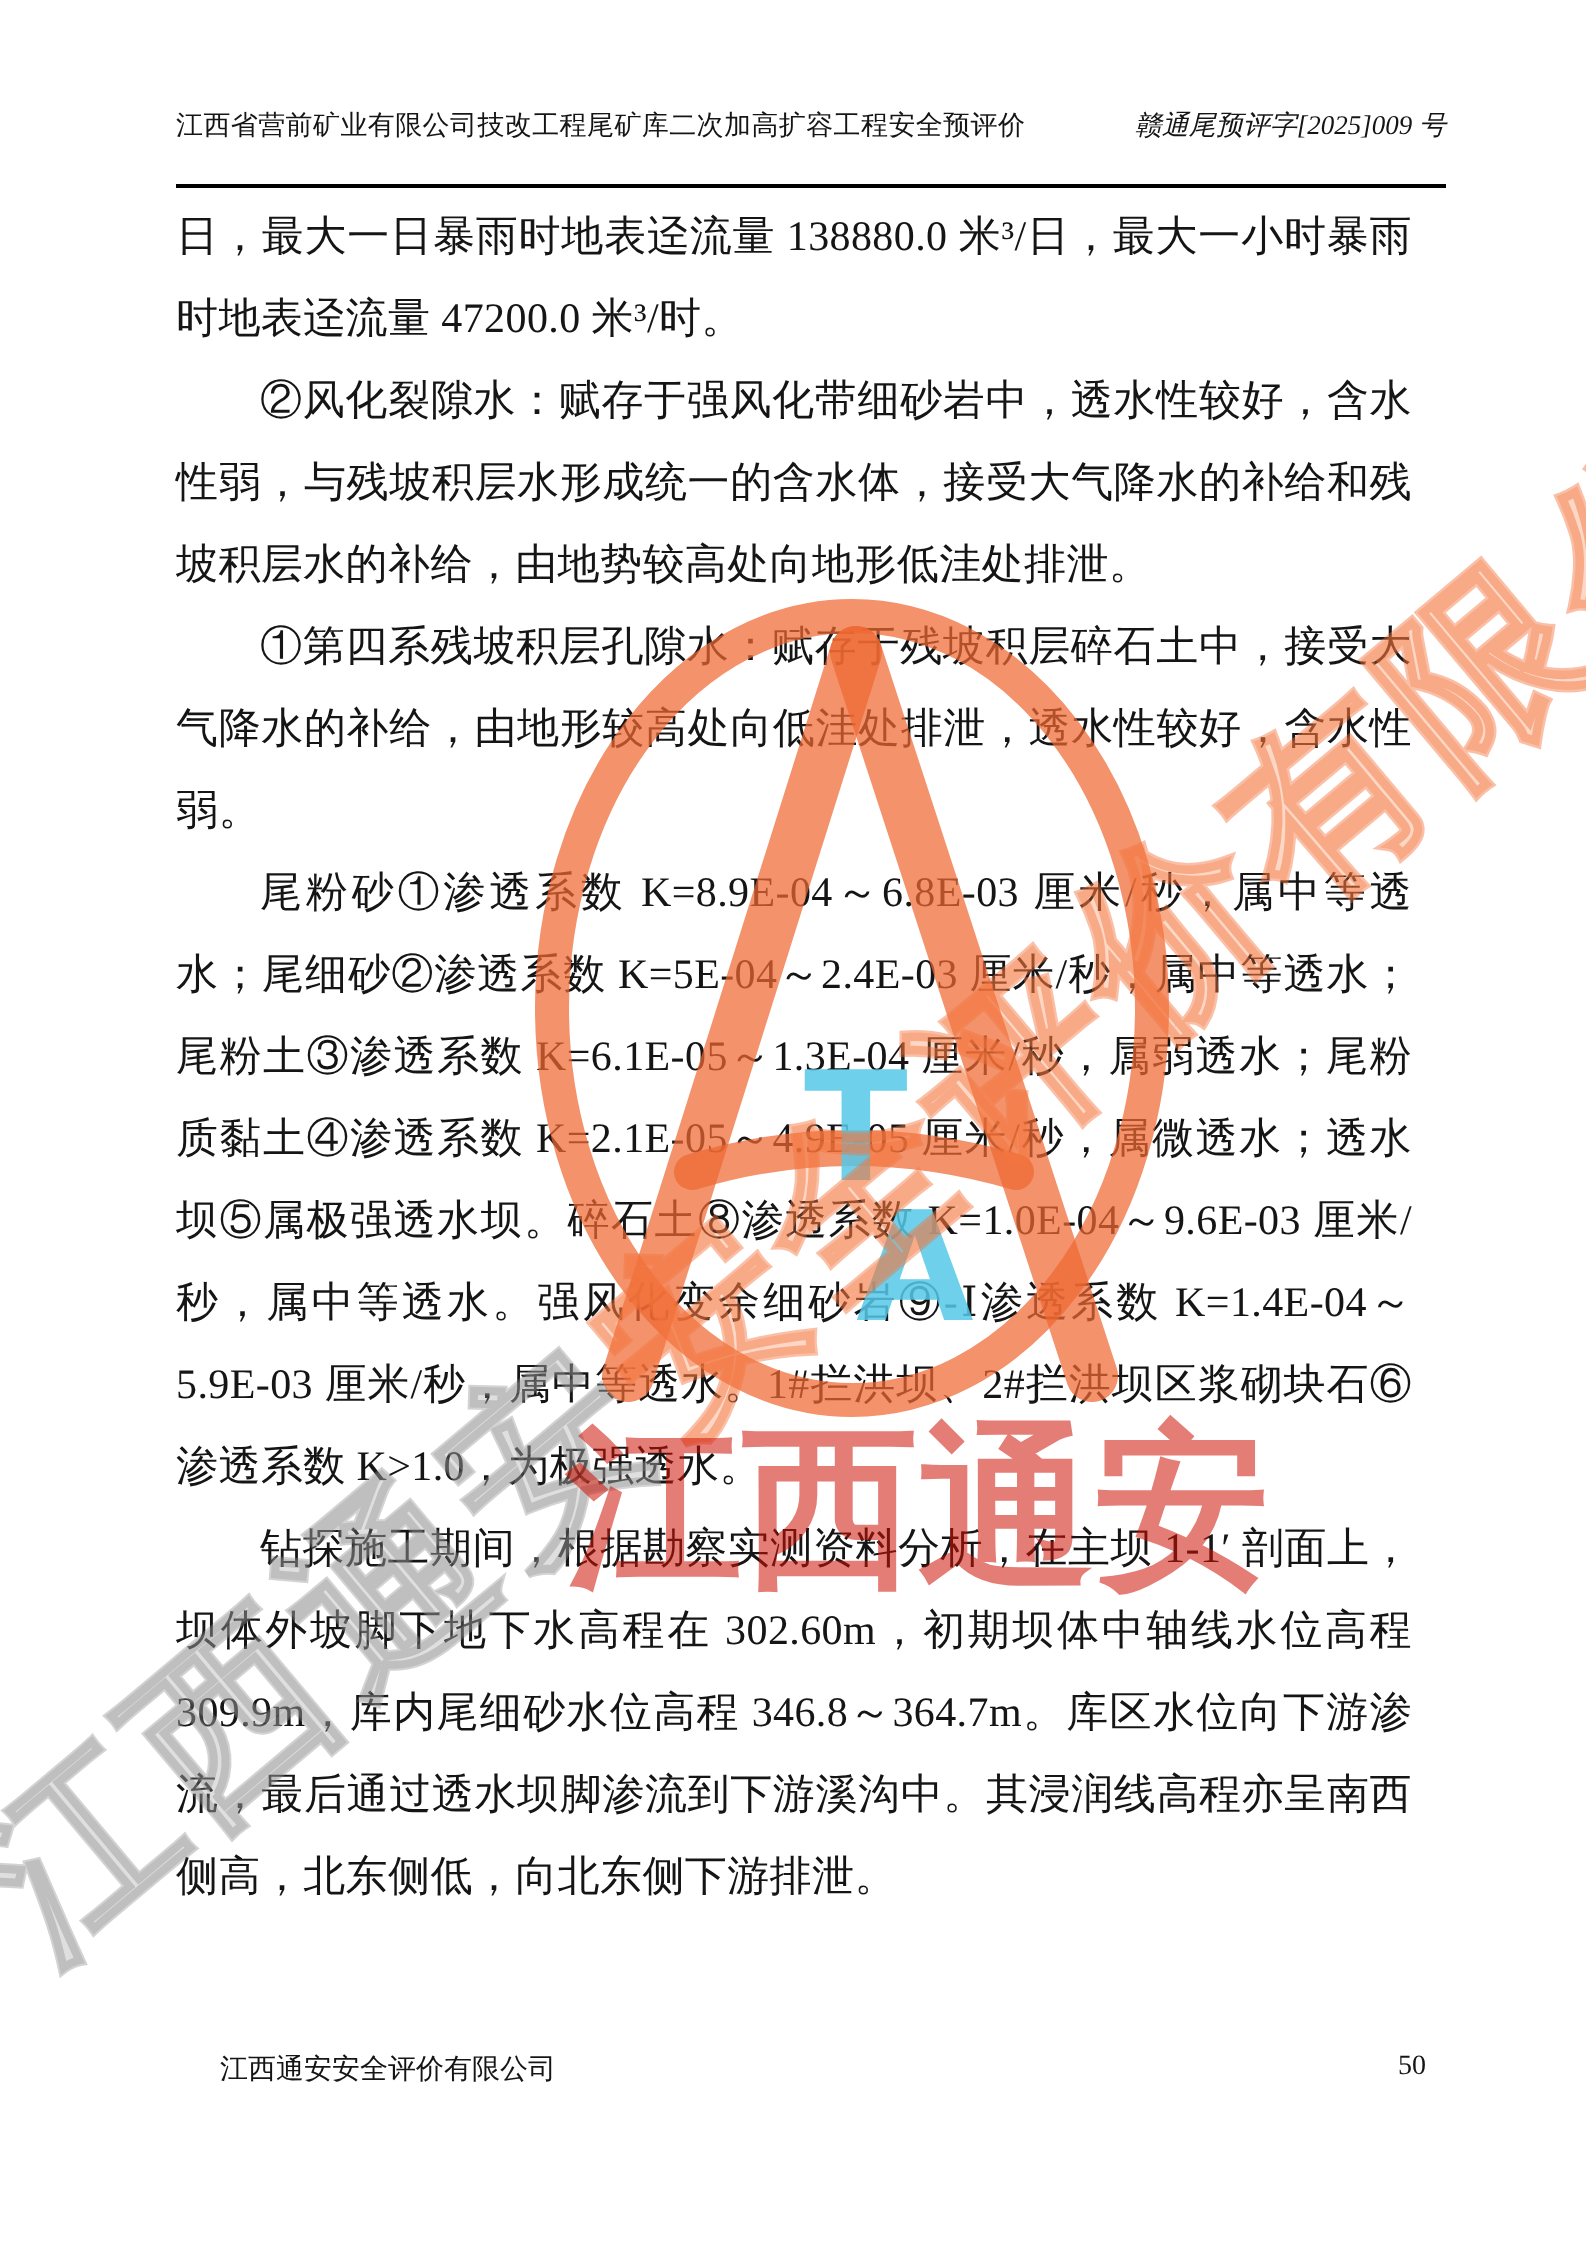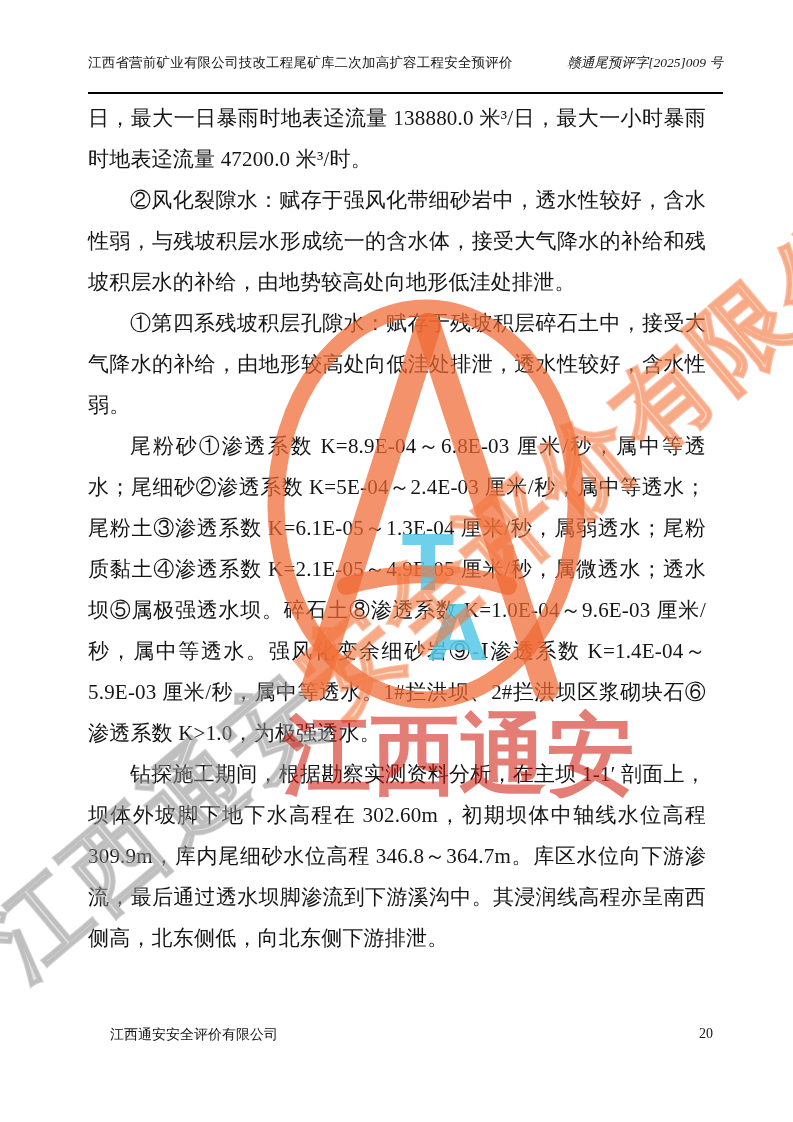--- a/index.html
+++ b/index.html
@@ -103,21 +103,21 @@
   <div class="doc-body">
     <p>日，最大一日暴雨时地表迳流量 138880.0 米³/日，最大一小时暴雨时地表迳流量 47200.0 米³/时。</p>
     <p class="indent">②风化裂隙水：赋存于强风化带细砂岩中，透水性较好，含水性弱，与残坡积层水形成统一的含水体，接受大气降水的补给和残坡积层水的补给，由地势较高处向地形低洼处排泄。</p>
     <p class="indent">①第四系残坡积层孔隙水：赋存于残坡积层碎石土中，接受大气降水的补给，由地形较高处向低洼处排泄，透水性较好，含水性弱。</p>
     <p class="indent">尾粉砂①渗透系数 K=8.9E-04～6.8E-03 厘米/秒，属中等透水；尾细砂②渗透系数 K=5E-04～2.4E-03 厘米/秒，属中等透水；尾粉土③渗透系数 K=6.1E-05～1.3E-04 厘米/秒，属弱透水；尾粉质黏土④渗透系数 K=2.1E-05～4.9E-05 厘米/秒，属微透水；透水坝⑤属极强透水坝。碎石土⑧渗透系数 K=1.0E-04～9.6E-03 厘米/秒，属中等透水。强风化变余细砂岩⑨-Ⅰ渗透系数 K=1.4E-04～5.9E-03 厘米/秒，属中等透水。1#拦洪坝、2#拦洪坝区浆砌块石⑥渗透系数 K&gt;1.0，为极强透水。</p>
     <p class="indent">钻探施工期间，根据勘察实测资料分析，在主坝 1-1′ 剖面上，坝体外坡脚下地下水高程在 302.60m，初期坝体中轴线水位高程 309.9m，库内尾细砂水位高程 346.8～364.7m。库区水位向下游渗流，最后通过透水坝脚渗流到下游溪沟中。其浸润线高程亦呈南西侧高，北东侧低，向北东侧下游排泄。</p>
   </div>
 
   <div class="doc-footer">
     <span>江西通安安全评价有限公司</span>
-    <span>20</span>
+    <span>50</span>
   </div>
 
   <div class="watermark">
 
     <svg class="wm-logo" viewBox="0 0 392 412" xmlns="http://www.w3.org/2000/svg">
       <ellipse cx="196" cy="206" rx="150" ry="196" fill="none" stroke="#EE6832" stroke-width="17" opacity="0.72"></ellipse>
       <path d="M 198 28 L 84 390" fill="none" stroke="#EE6832" stroke-width="26" stroke-linecap="round" opacity="0.72"></path>
       <path d="M 198 28 L 316 390" fill="none" stroke="#EE6832" stroke-width="26" stroke-linecap="round" opacity="0.72"></path>
       <path d="M 116 288 Q 196 264 278 288" fill="none" stroke="#EE6832" stroke-width="18" stroke-linecap="round" opacity="0.72"></path>
       <text x="172" y="292" font-size="76" font-weight="bold" font-family="DejaVu Sans, sans-serif" fill="#55C8E8" opacity="0.85">T</text>

